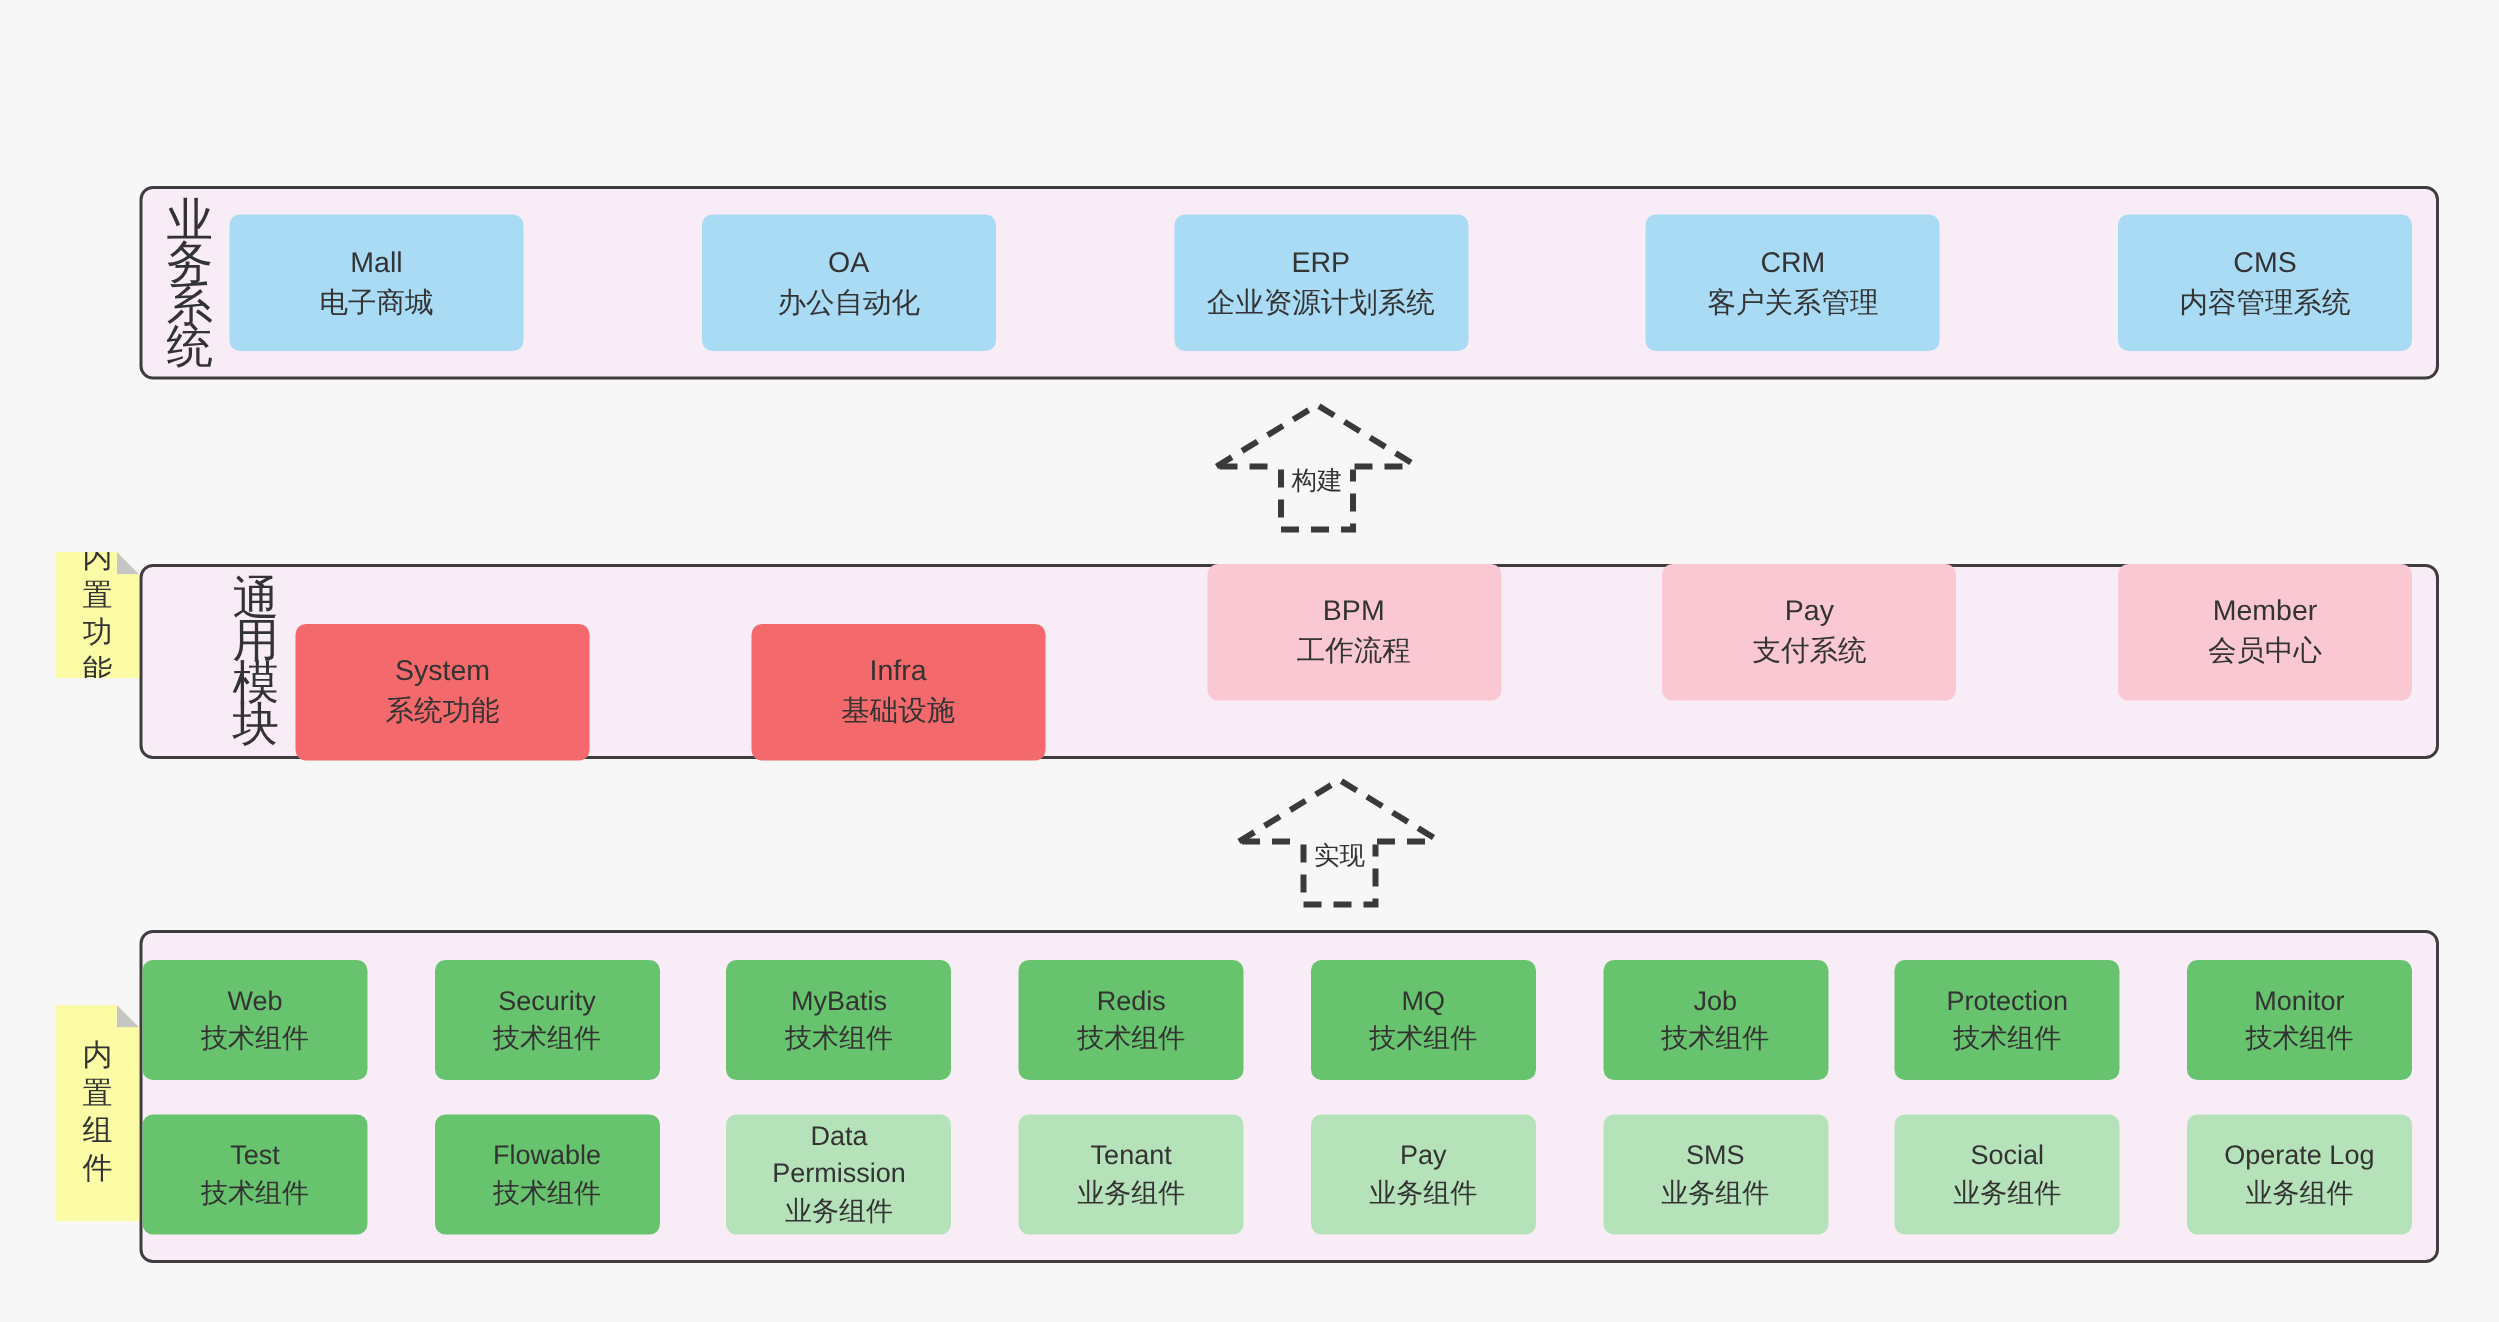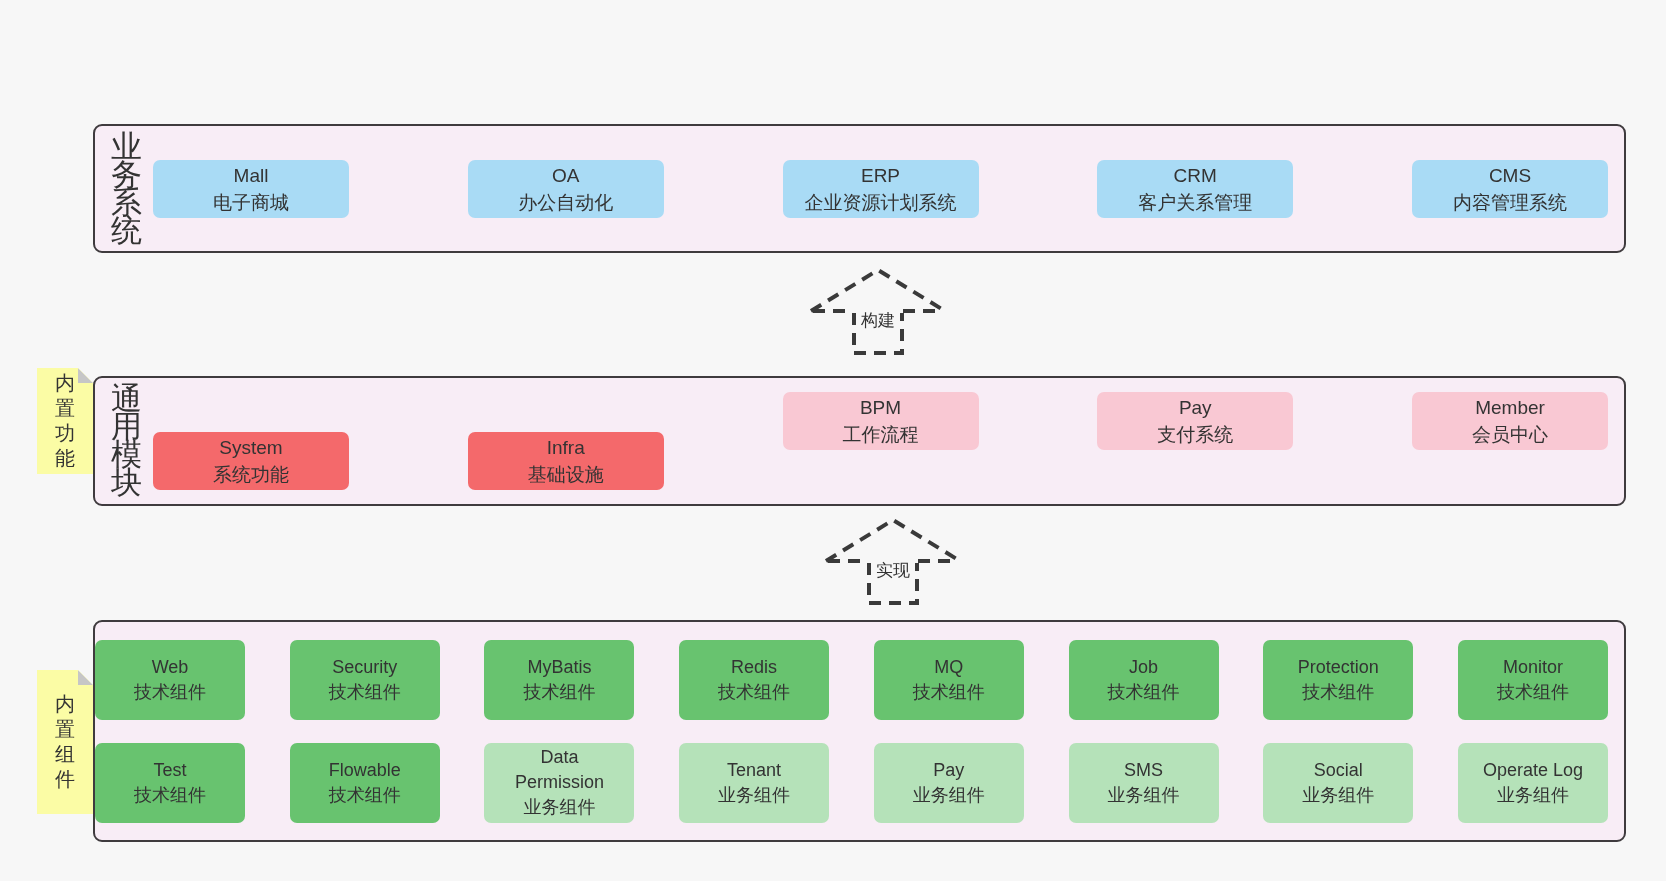--- a/index.html
+++ b/index.html
@@ -9,45 +9,45 @@
     font-family:"Liberation Sans","DejaVu Sans",sans-serif;
     color:var(--text,#333333);
   }
   .layer{
     position:absolute;left:93px;width:1533px;box-sizing:border-box;
     background:var(--layer-bg,#f8edf6);
     border:2px solid var(--layer-border,#3f3b3e);
     border-radius:9px;display:flex;
   }
   .layer-top{top:124px;height:129px;}
-  .layer-mid{top:376px;height:130px;}
+  .layer-mid{top:376px;height:130px;padding-left:44px;}
   .layer-bottom{top:620px;height:222px;}
   .v-label{flex:0 0 58px;display:flex;align-items:center;justify-content:center;}
   .v-text{display:block;width:26px;font-size:31px;line-height:28px;text-align:center;word-break:break-all;}
   .layer-content{flex:1;display:flex;flex-direction:column;justify-content:center;gap:23px;padding-right:16px;}
   .box-row{display:flex;justify-content:space-between;}
   .box{
     box-sizing:border-box;border-radius:7px;
     display:flex;flex-direction:column;align-items:center;justify-content:center;
     text-align:center;
   }
-  .cols-6 > .box{width:196px;height:58px;font-size:19px;line-height:27px;}
+  .cols-6 > .box{width:196px;height:91px;font-size:19px;line-height:27px;}
   .cols-8 > .box{width:150px;height:80px;font-size:18px;line-height:25px;padding:0 12px;}
   .box.blue{background:var(--node-blue,#a9dbf5);}
   .box.red{background:var(--node-red,#f4696b);margin-top:40px;}
   .box.pink{background:var(--node-pink,#f9c8d3);}
   .box.green{background:var(--node-green,#68c36f);}
   .box.light-green{background:var(--node-light-green,#b5e2b9);}
   .sticky{
     position:absolute;left:37px;width:56px;z-index:2;
     background:var(--sticky-yellow,#fbfca5);
     clip-path:polygon(0 0,calc(100% - 15px) 0,100% 15px,100% 100%,0 100%);
     display:flex;align-items:center;justify-content:center;
   }
-  .sticky-1{top:368px;height:106px;}
+  .sticky-1{top:368px;height:84px;}
   .sticky-2{top:670px;height:144px;}
   .fold{
     position:absolute;top:0;right:0;width:15px;height:15px;
     background:var(--sticky-fold,#c6c6c6);
     clip-path:polygon(0 0,100% 100%,0 100%);
   }
   .sticky-text{display:block;width:22px;font-size:20px;line-height:25px;text-align:center;word-break:break-all;}
   .arrow{position:absolute;width:140px;height:92px;font-family:Liberation Serif, serif;}
   .arrow-1{left:808px;top:264px;}
   .arrow-2{left:823px;top:514px;}

